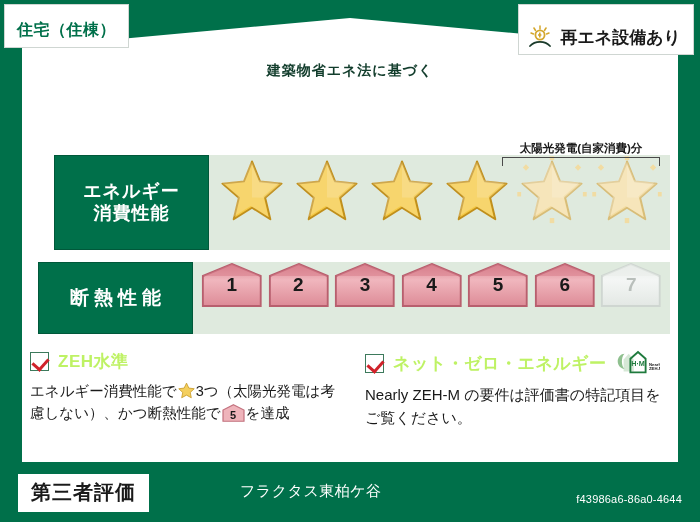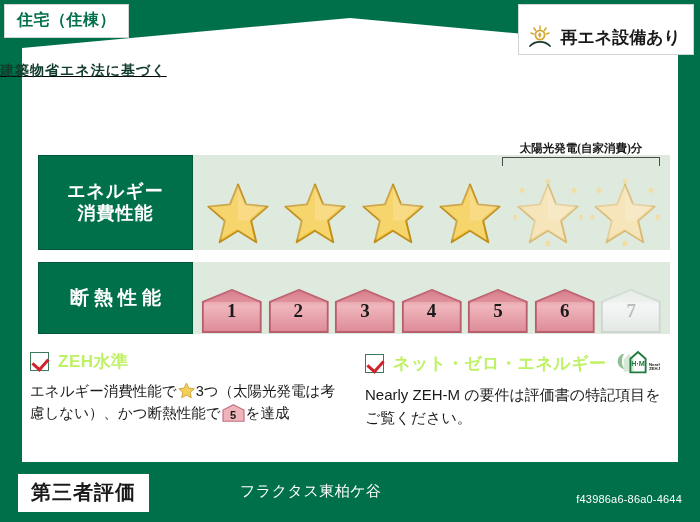--- a/index.html
+++ b/index.html
@@ -17,61 +17,61 @@
     position:absolute;
     left:22px; right:22px; top:18px; bottom:60px;
     background:#ffffff;
     clip-path: polygon(50% 0%, 100% 30px, 100% 100%, 0% 100%, 0% 30px);
   }
 
   
   #tag-type {
     position:absolute; left:4px; top:4px;
     background:#ffffff; border:1px solid #cfd6d2;
-    padding:5px 12px 6px 12px;
+    padding:15px 12px 6px 12px;
     font-size:16px; font-weight:bold; color:#00704A;
     letter-spacing:0.5px; z-index:6;
   }
 
   
   #tag-renew {
     position:absolute; right:6px; top:4px;
     background:#ffffff; border:1px solid #cfd6d2;
     padding:20px 12px 5px 8px;
     display:flex; align-items:center; gap:7px;
     font-size:17px; font-weight:bold; color:#1a1a1a;
     z-index:6;
   }
   #tag-renew .sun-ico { width:26px; height:24px; flex:none; }
 
   
   #title-block {
     position:absolute; left:0; right:0; top:62px;
-    text-align:left; z-index:5;text-decoration:underline;
+    text-align:center; z-index:5;
   }
   #title-sub { font-size:14px; font-weight:bold; color:#123d2c; letter-spacing:1px; }
   #title-main { font-size:25px; font-weight:bold; color:#00704A; letter-spacing:1.5px; margin-top:4px; }
 
   
   .rating-row { position:absolute; left:38px; right:30px; display:flex; z-index:5; }
   #row-energy { top:155px; height:95px; }
   #row-insul  { top:262px; height:72px; }
 
   .row-label {
     background:#00704A; color:#ffffff; font-weight:bold;
     display:flex; flex-direction:column; align-items:center; justify-content:center;
     flex:none; width:155px; line-height:1.22; letter-spacing:1px;
     border:1px solid #00583a;
   }
-  #row-energy .row-label { font-size:18px; }
+  #row-energy .row-label { font-size:18px;margin-left:16px; }
   #row-insul  .row-label { font-size:19px; letter-spacing:5px; text-indent:5px; }
 
   .row-value {
     flex:1; background:#dfeade; position:relative;
-    display:flex; align-items:flex-end;font-family:Liberation Serif, serif;
+    display:flex; align-items:flex-start;
   }
 
   
   #star-strip { display:flex; align-items:center; width:100%; padding:0 6px; justify-content:space-around; }
   .star-wrap { position:relative; width:74px; height:72px; }
   .star-wrap svg { width:100%; height:100%; display:block; }
 
   
   #solar-note {
     position:absolute; right:4px; top:-14px;

